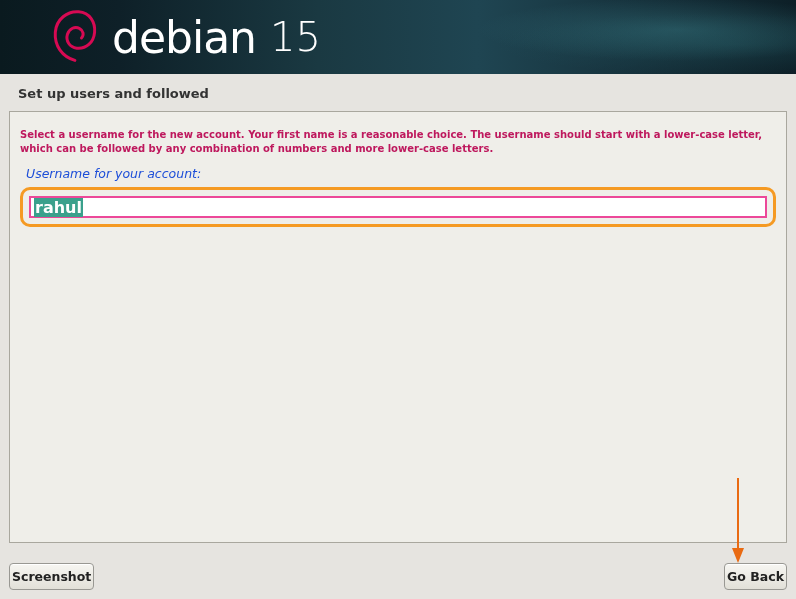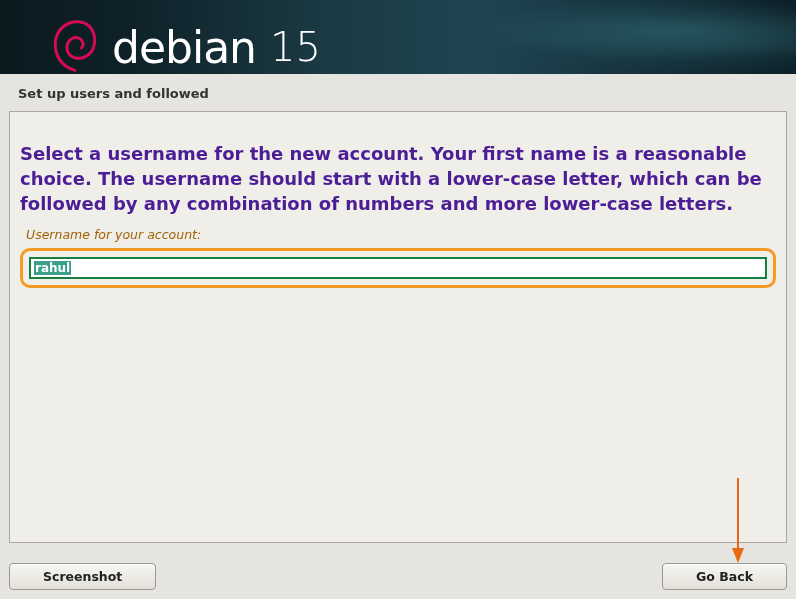--- a/index.html
+++ b/index.html
@@ -21,21 +21,21 @@
       content: "";
       position: absolute;
       top: 0; right: 0;
       width: 400px; height: 74px;
       background: radial-gradient(ellipse at 70% 40%, rgba(60,130,140,0.4) 0%, transparent 50%),
                   radial-gradient(ellipse at 85% 60%, rgba(40,100,110,0.3) 0%, transparent 50%);
     }
     .logo-group {
       position: absolute;
       left: 50px;
-      top: 18px;
+      top: 8px;
       display: flex;
       align-items: center;
       z-index: 2;
     }
     .swirl {
       width: 48px;
       height: 58px;
       color: #d70a53;
     }
     .logo-text {
@@ -61,47 +61,46 @@
     }
     .content-panel {
       margin: 0 9px;
       background: #efeee9;
       border: 1px solid #a9a79e;
       height: 432px;
       padding: 16px 10px 10px 10px;
       position: relative;
     }
     .instruction {
-      font-size: 18px;
+      font-size: 10px;
       font-weight: bold;
-      color: #4c1d95;
+      color: #be185d;
       line-height: 1.4;
       margin-bottom: 10px;
-      margin-top: 13px;
     }
     .field-label {
       font-size: 12.5px;
       font-style: italic;
-      color: #a16207;
+      color: #1d4ed8;
       margin-left: 6px;
       margin-bottom: 6px;
     }
     .highlight-box {
       border: 3px solid #f59a23;
       border-radius: 10px;
       padding: 6px 6px;
       background: transparent;
     }
     .input-fake {
       width: 100%;
       height: 22px;
-      border: 2px solid #15803d;
+      border: 2px solid #ec4899;
       background: #ffffff;
       font-family: "DejaVu Sans", sans-serif;
-      font-size: 12px;
+      font-size: 16px;
       padding: 1px 3px;
       display: flex;
       align-items: center;
     }
     .input-fake .sel {
       background: #3aa08c;
       color: #fff;
       padding: 0 1px;
       font-weight: bold;
     }
@@ -119,21 +118,21 @@
     }
     .btn {
       font-family: "DejaVu Sans", sans-serif;
       font-size: 12.5px;
       font-weight: bold;
       color: #222;
       background: linear-gradient(#f7f6f2, #e2e0d8);
       border: 1px solid #999893;
       border-radius: 4px;
       height: 27px;
-      padding: 0 33px;
+      padding: 0 2px;
       cursor: pointer;
       box-shadow: inset 0 1px 0 #fff;
     }
     .arrow-annot {
       position: absolute;
       left: 731px;
       top: 478px;
       width: 14px;
       height: 85px;
       pointer-events: none;

